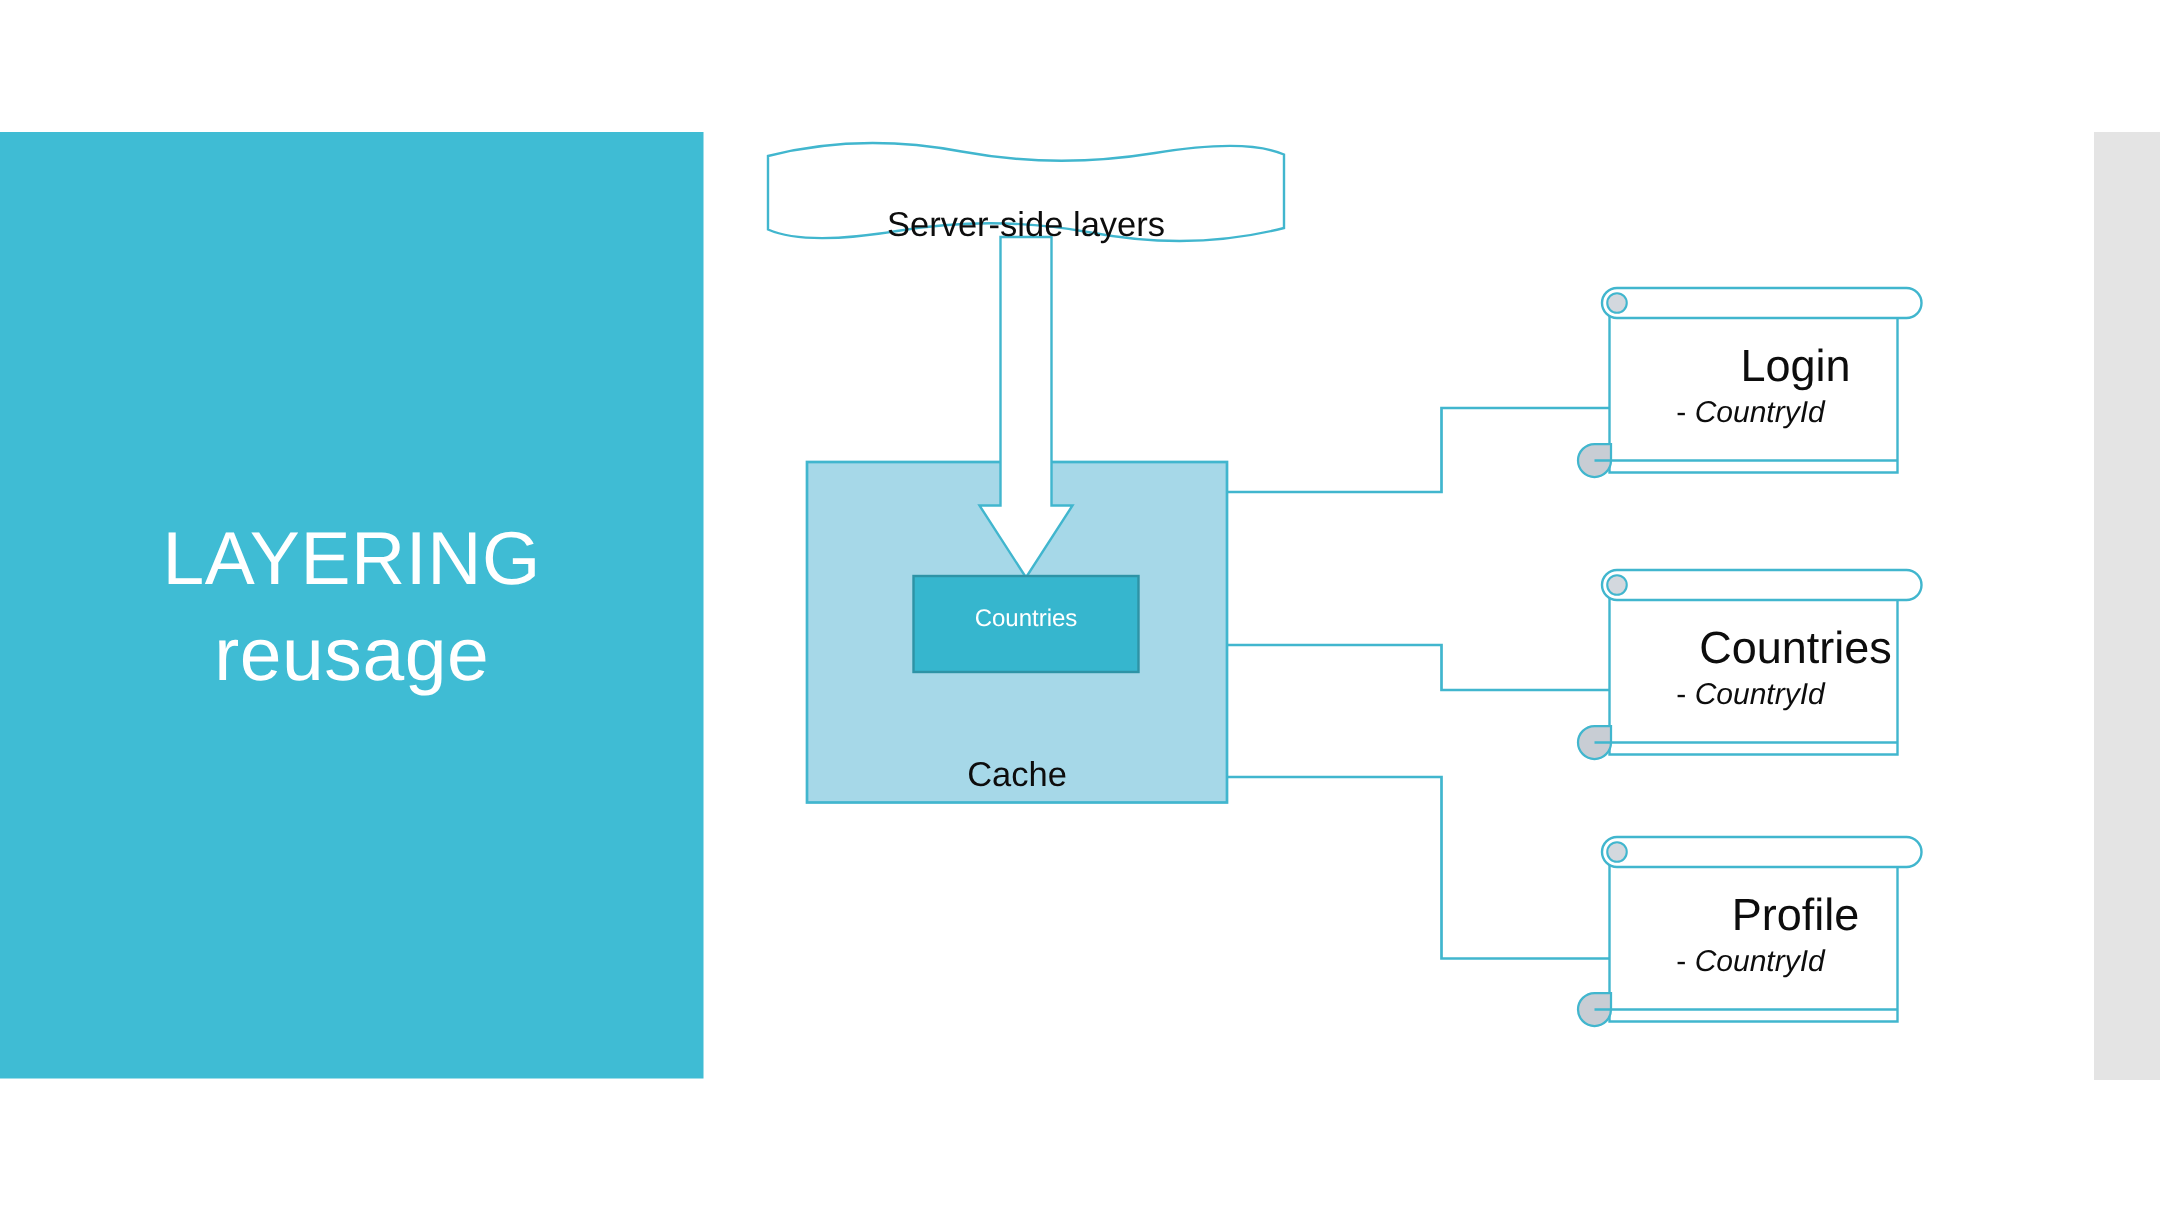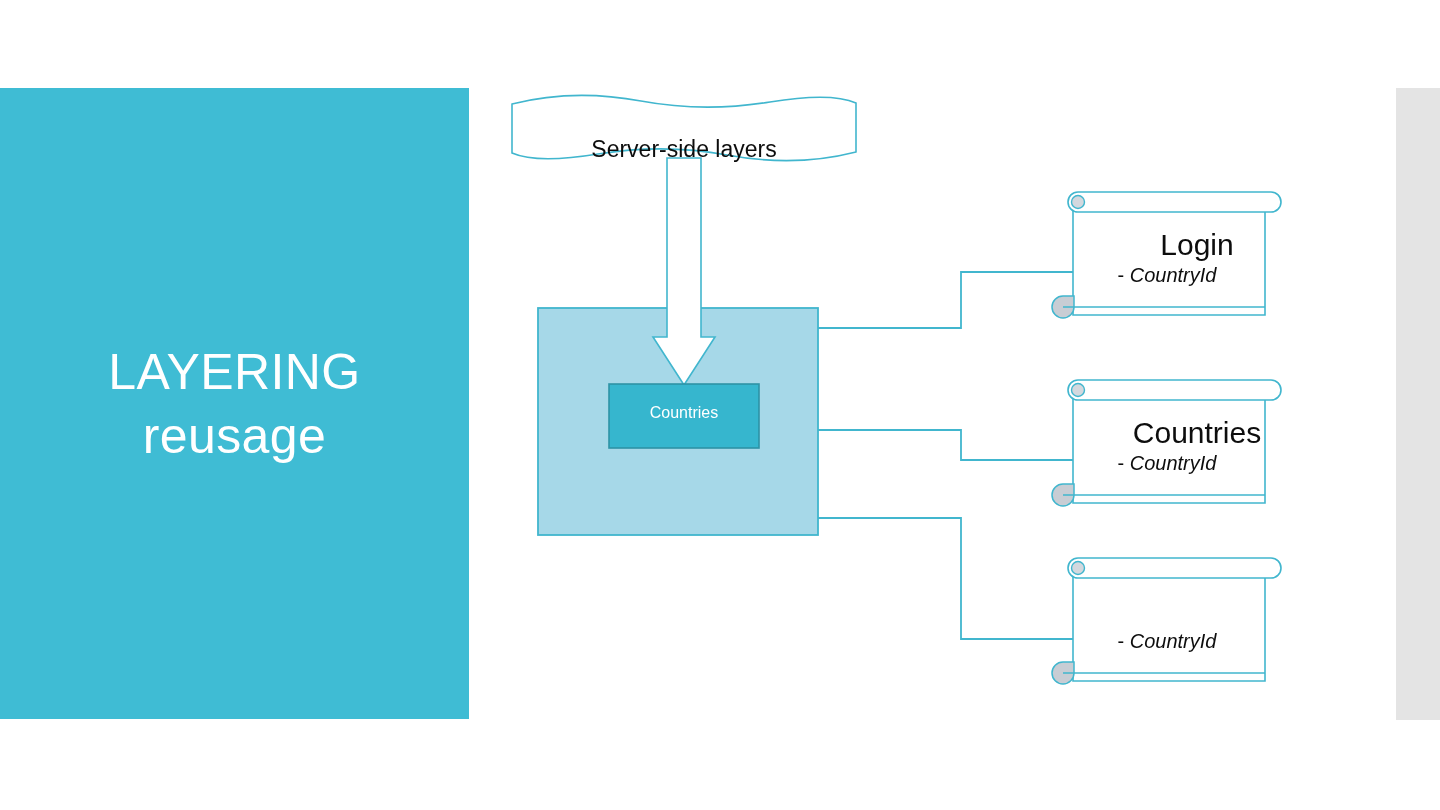--- a/index.html
+++ b/index.html
@@ -183,31 +183,33 @@
       <path d="M1063,662 a11,11 0 1 0 11,11 L1074,673 L1074,662 Z" fill="#C8CDD4" stroke="#41B6CE" stroke-width="1.5"></path>
       <path d="M1063,673 L1265,673" stroke="#41B6CE" stroke-width="1.6" fill="none"></path>
     </g>
 
   </svg>
 
   <div class="lbl" id="banner-label">Server-side layers</div>
 
   <div class="lbl" id="countries-label">Countries</div>
 
+  <div class="lbl" id="cache-label">Cache</div>
 
   <div class="card-title" style="left:1073px; top:228px;">Login</div>
   <div class="card-sub" style="left:1073px; top:264px;">
     <span class="dash">-</span>
     <span>CountryId</span>
   </div>
 
   <div class="card-title" style="left:1073px; top:416px;">Countries</div>
   <div class="card-sub" style="left:1073px; top:452px;">
     <span class="dash">-</span>
     <span>CountryId</span>
   </div>
 
+  <div class="card-title" style="left:1073px; top:594px;">Profile</div>
   <div class="card-sub" style="left:1073px; top:630px;">
     <span class="dash">-</span>
     <span>CountryId</span>
   </div>
 
 </div>
 
 </body></html>

